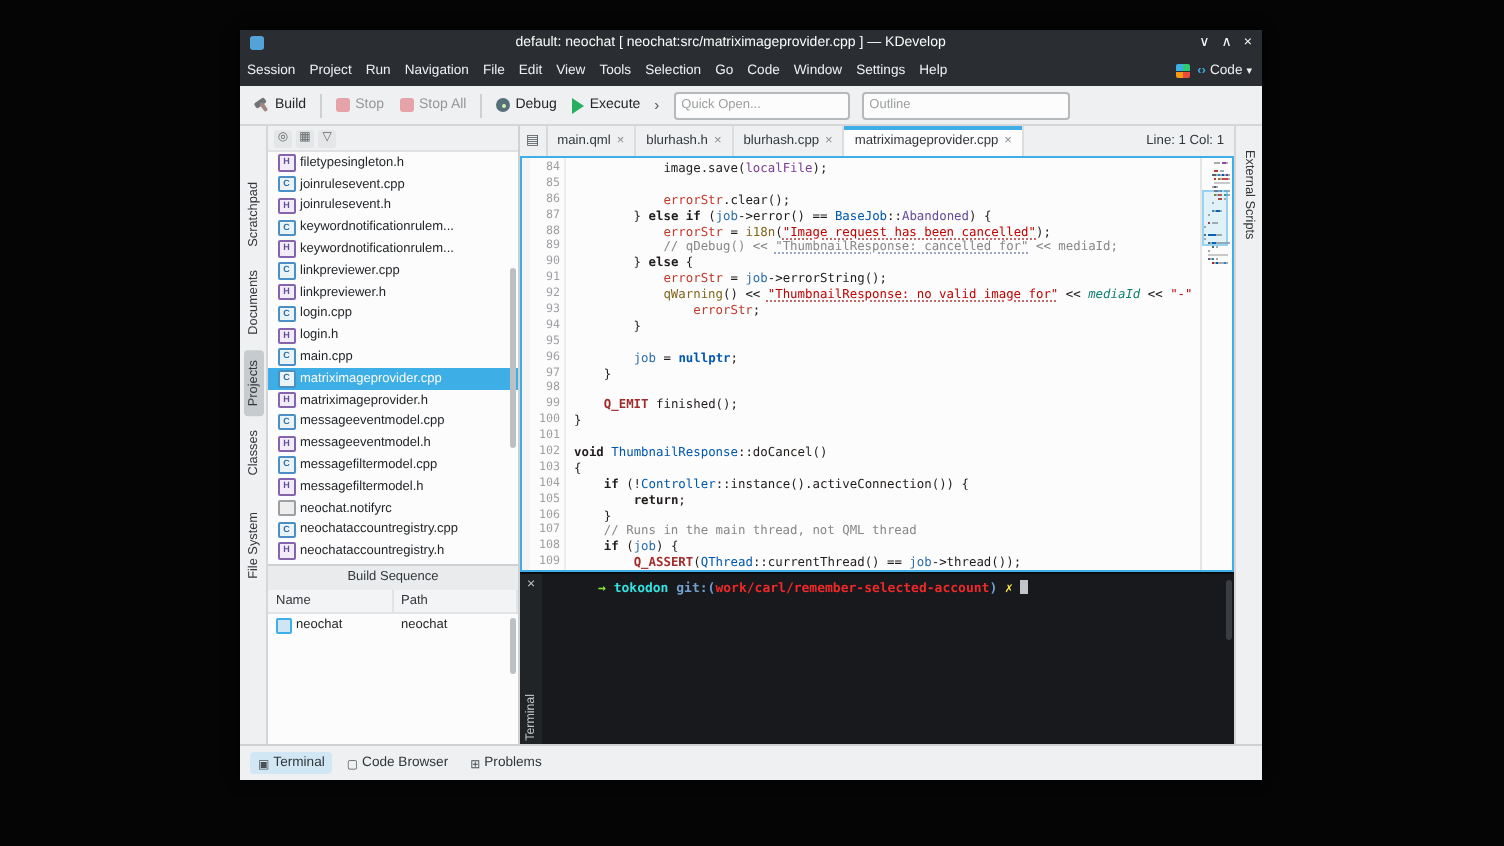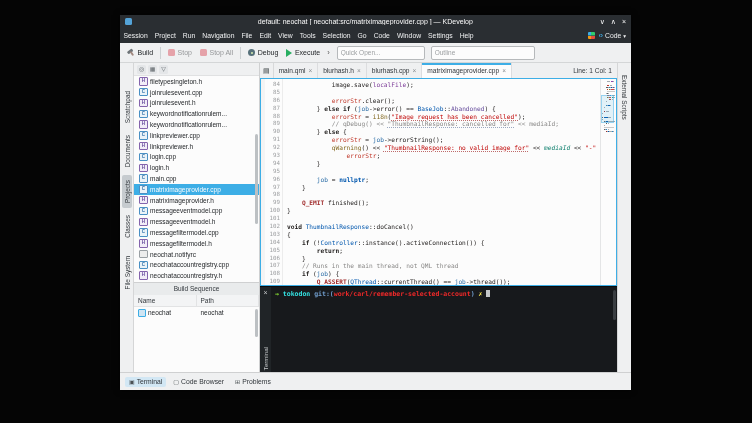--- a/index.html
+++ b/index.html
@@ -111,21 +111,21 @@
   .mmtk-d{background:#a6abaf}.mmtk-k{background:#5a5f63}.mmtk-ty{background:#0057ae}
   .mmtk-en{background:#644a9b}.mmtk-fg{background:#8a7a1c}.mmtk-st,.mmtk-stu{background:#d04545}
   .mmtk-cm,.mmtk-cmu{background:#c9c9c9}.mmtk-v1{background:#c0392b}.mmtk-v2{background:#2e86c1}
   .mmtk-v3{background:#16a085}.mmtk-v4{background:#8e44ad}.mmtk-mac{background:#a02c2c}.mmtk-kc{background:#0057ae}
 
   
   .terminal{height:85px;flex:0 0 auto;display:flex;background:#17191c;border-top:1px solid #0b0c0d;position:relative;}
   .term-strip{width:11px;flex:0 0 auto;background:#202427;display:flex;flex-direction:column;align-items:center;padding:2px 0;}
   .term-close{color:#c3c6c8;font-size:7px;line-height:7px;}
   .term-title{margin-top:auto;writing-mode:vertical-rl;transform:rotate(180deg);color:#c3c6c8;font-size:6.2px;padding-bottom:3px;white-space:nowrap;}
-  .term-body{flex:1;padding:3px 4px;font-family:"DejaVu Sans Mono",monospace;font-size:6.5px;line-height:8px;white-space:pre;overflow:hidden;}
+  .term-body{flex:1;padding:3px 4px;font-family:"DejaVu Sans Mono",monospace;font-size:6.5px;line-height:8px;white-space:pre;overflow:hidden;margin-left:24px;}
   .tc-green{color:#8ae234;font-weight:bold}.tc-cyan{color:#34e2e2;font-weight:bold}
   .tc-blue{color:#729fcf;font-weight:bold}.tc-red{color:#ef2929;font-weight:bold}
   .tc-yellow{color:#fce94f;font-weight:bold}
   .term-cursor{display:inline-block;width:3.5px;height:7px;background:#c3c6c8;vertical-align:-1px;}
   .term-scroll{position:absolute;right:1px;top:3px;width:3px;height:30px;background:#3a3e42;border-radius:1.5px;}
 
   
   .statusbar{height:17px;background:#eff0f1;border-top:1px solid #cfd0d1;display:flex;align-items:center;gap:3px;padding:0 5px;font-size:6.8px;color:#31363b;flex:0 0 auto;}
   .sb-item{display:flex;align-items:center;gap:2px;padding:1.5px 4px;border-radius:2px;white-space:nowrap;}
   .sb-item.active{background:#d2e7f4;}

